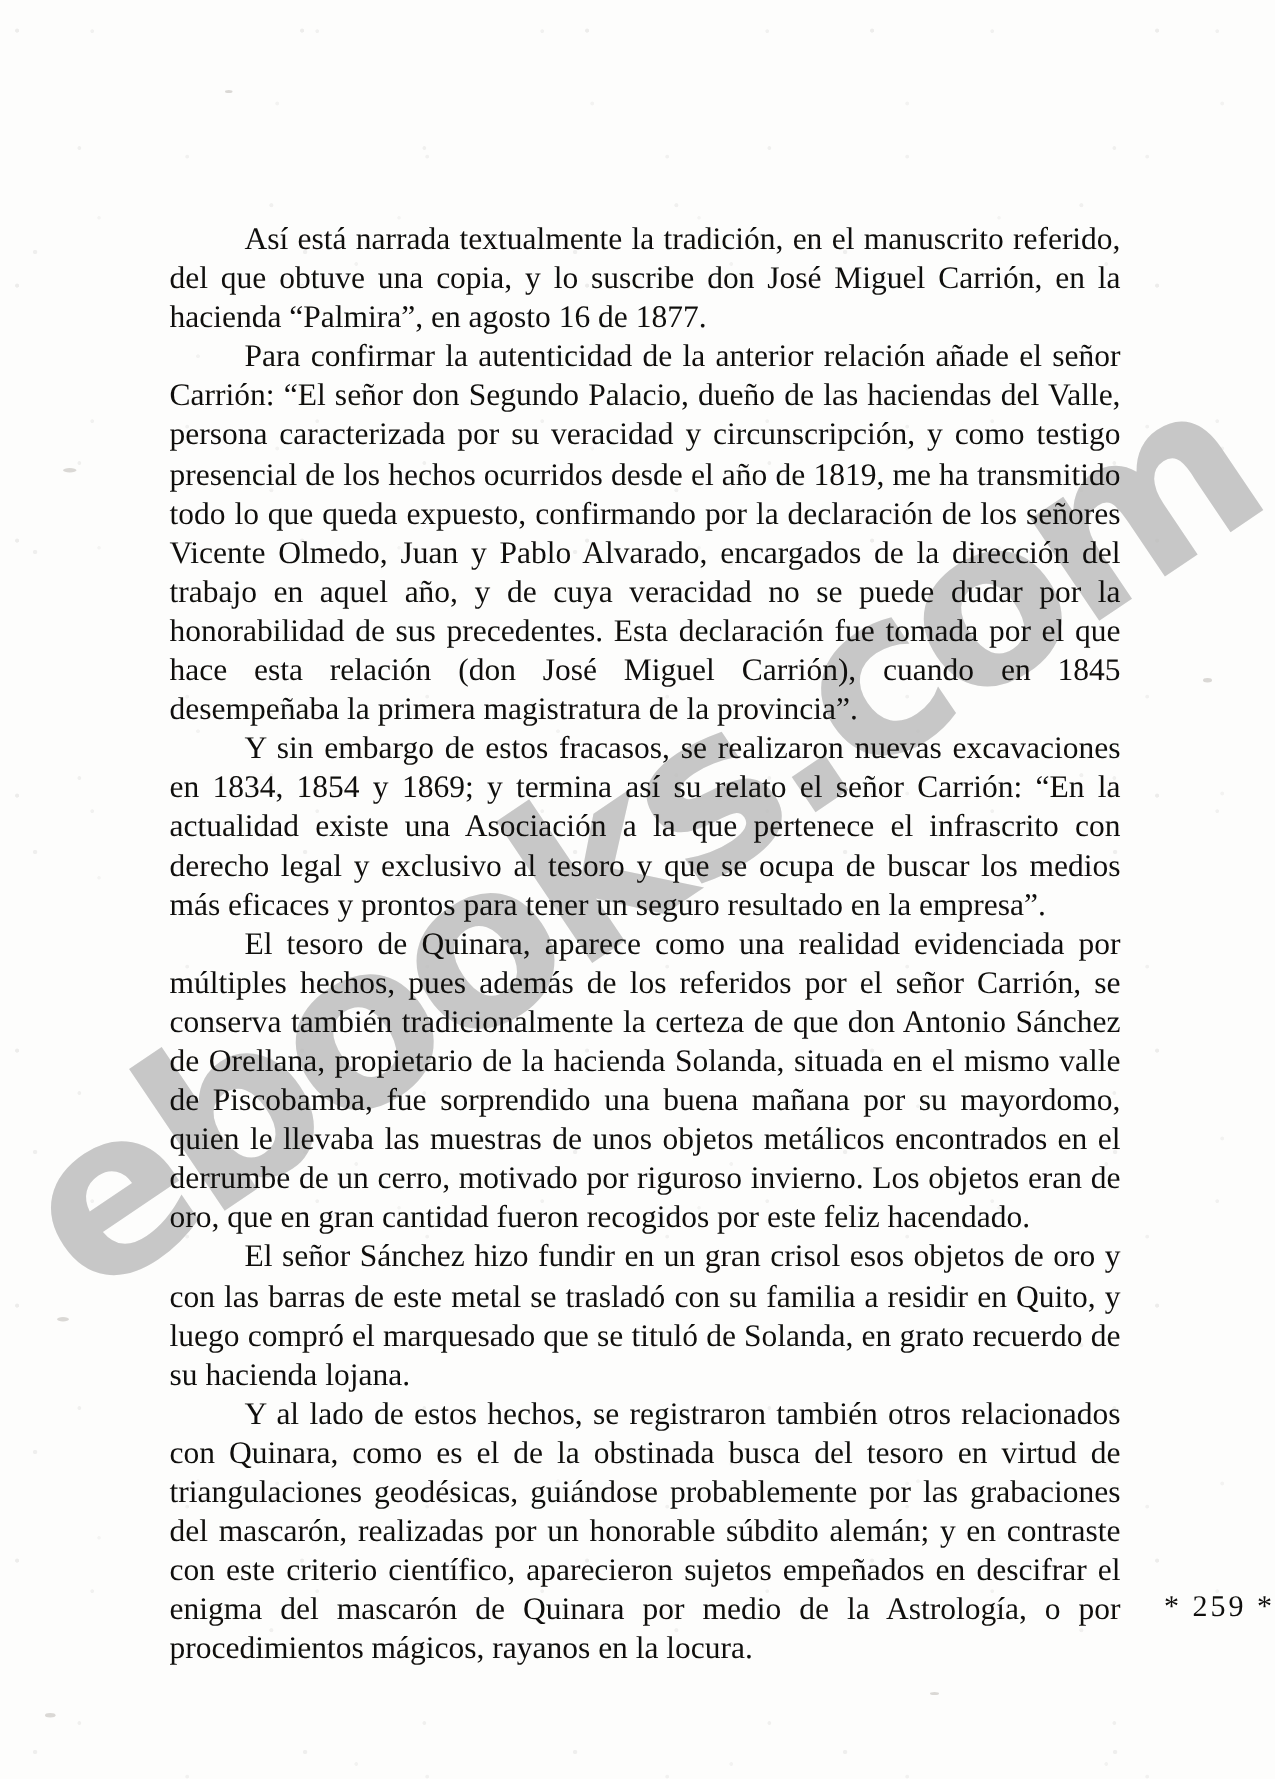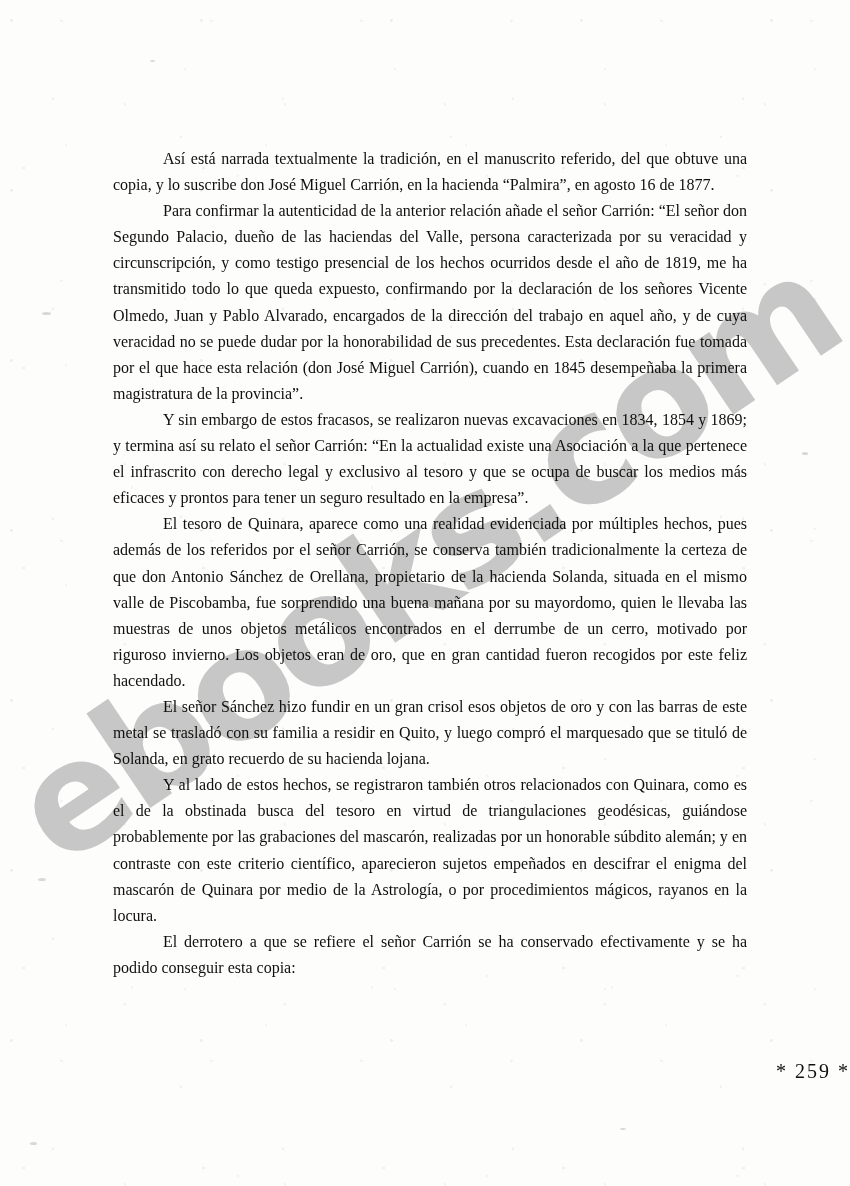--- a/index.html
+++ b/index.html
@@ -65,21 +65,21 @@
   .textblock {
     position: absolute;
     left: 113px;
     top: 146px;
     width: 634px;
   }
   .textblock p {
     margin: 0;
     text-align: justify;
     text-justify: inter-word;
-    font-size: 16px;
+    font-size: 21px;
     line-height: 26.1px;
     text-indent: 50px;
     hyphens: manual;
   }
   .textblock p.gap-before { }
 
   .folio {
     position: absolute;
     left: 0;
     right: 0;
@@ -108,18 +108,17 @@
 
   <div class="watermark">ebooks.com</div>
 
   <div class="textblock">
     <p>Así está narrada textualmente la tradición, en el manuscrito referido, del que obtuve una copia, y lo suscribe don José Miguel Carrión, en la hacienda “Palmira”, en agosto 16 de 1877.</p>
     <p>Para confirmar la autenticidad de la anterior relación añade el señor Carrión: “El señor don Segundo Palacio, dueño de las haciendas del Valle, persona caracterizada por su veracidad y circunscripción, y como testigo presencial de los hechos ocurridos desde el año de 1819, me ha transmitido todo lo que queda expuesto, confirmando por la declaración de los señores Vicente Olmedo, Juan y Pablo Alvarado, encargados de la dirección del trabajo en aquel año, y de cuya veracidad no se puede dudar por la honorabilidad de sus precedentes. Esta declaración fue tomada por el que hace esta relación (don José Miguel Carrión), cuando en 1845 desempeñaba la primera magistratura de la provincia”.</p>
     <p>Y sin embargo de estos fracasos, se realizaron nuevas excavaciones en 1834, 1854 y 1869;  y termina así su relato el señor Carrión:  “En la actualidad existe una Asociación a la que pertenece el infrascrito con derecho legal y exclusivo al tesoro y que se ocupa de buscar los medios más eficaces y prontos para tener un seguro resultado en la empresa”.</p>
     <p>El tesoro de Quinara, aparece como una realidad evidenciada por múltiples hechos, pues además de los referidos por el señor Carrión, se conserva también tradicionalmente la certeza de que don Antonio Sánchez de Orellana, propietario de la hacienda Solanda, situada en el mismo valle de Piscobamba, fue sorprendido una buena mañana por su mayordomo, quien le llevaba las muestras de unos objetos metálicos encontrados en el derrumbe de un cerro, motivado por riguroso invierno.  Los objetos eran de oro, que en gran cantidad fueron recogidos por este feliz hacendado.</p>
     <p class="gap-before">El señor Sánchez hizo fundir en un gran crisol esos objetos de oro y con las barras de este metal se trasladó con su familia a residir en Quito, y luego compró el marquesado que se tituló de Solanda, en grato recuerdo de su hacienda lojana.</p>
     <p>Y al lado de estos hechos, se registraron también otros relacionados con Quinara, como es el de la obstinada busca del tesoro en virtud de triangulaciones geodésicas, guiándose probablemente por las grabaciones del mascarón, realizadas por un honorable súbdito alemán;  y en contraste con este criterio científico, aparecieron sujetos empeñados en descifrar el enigma del mascarón de Quinara por medio de la Astrología, o por procedimientos mágicos, rayanos en la locura.</p>
-    <p>El derrotero a que se refiere el señor Carrión se ha conservado efectivamente y se ha podido conseguir esta copia:</p>
   </div>
 
   <div class="folio">* 259 *</div>
 
 </div>
 
 </body></html>

